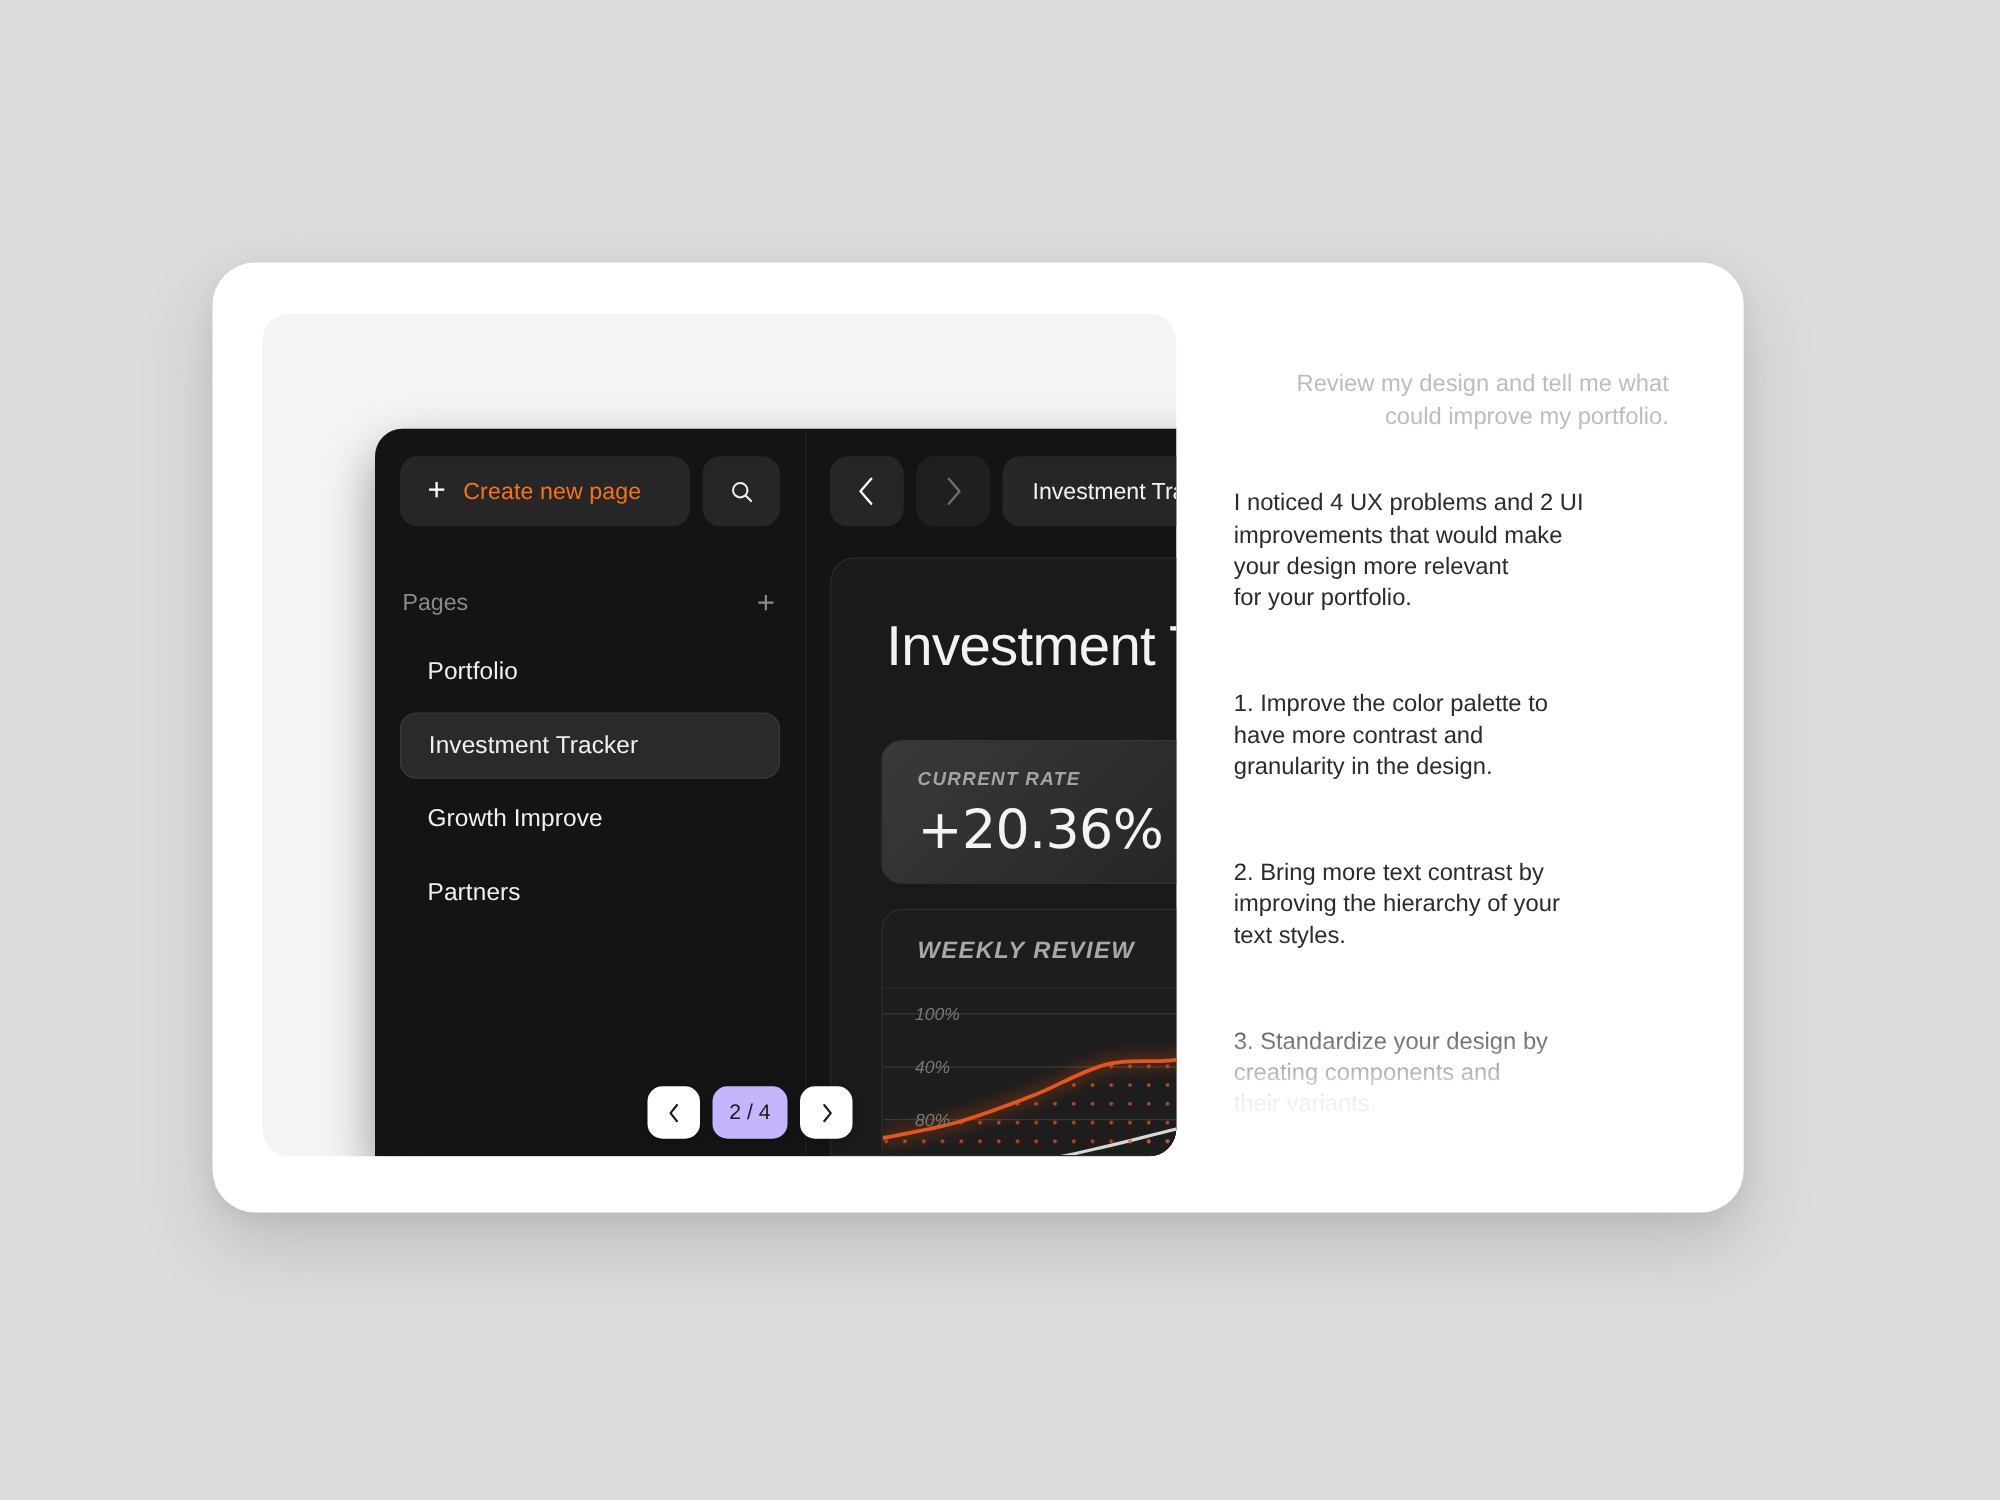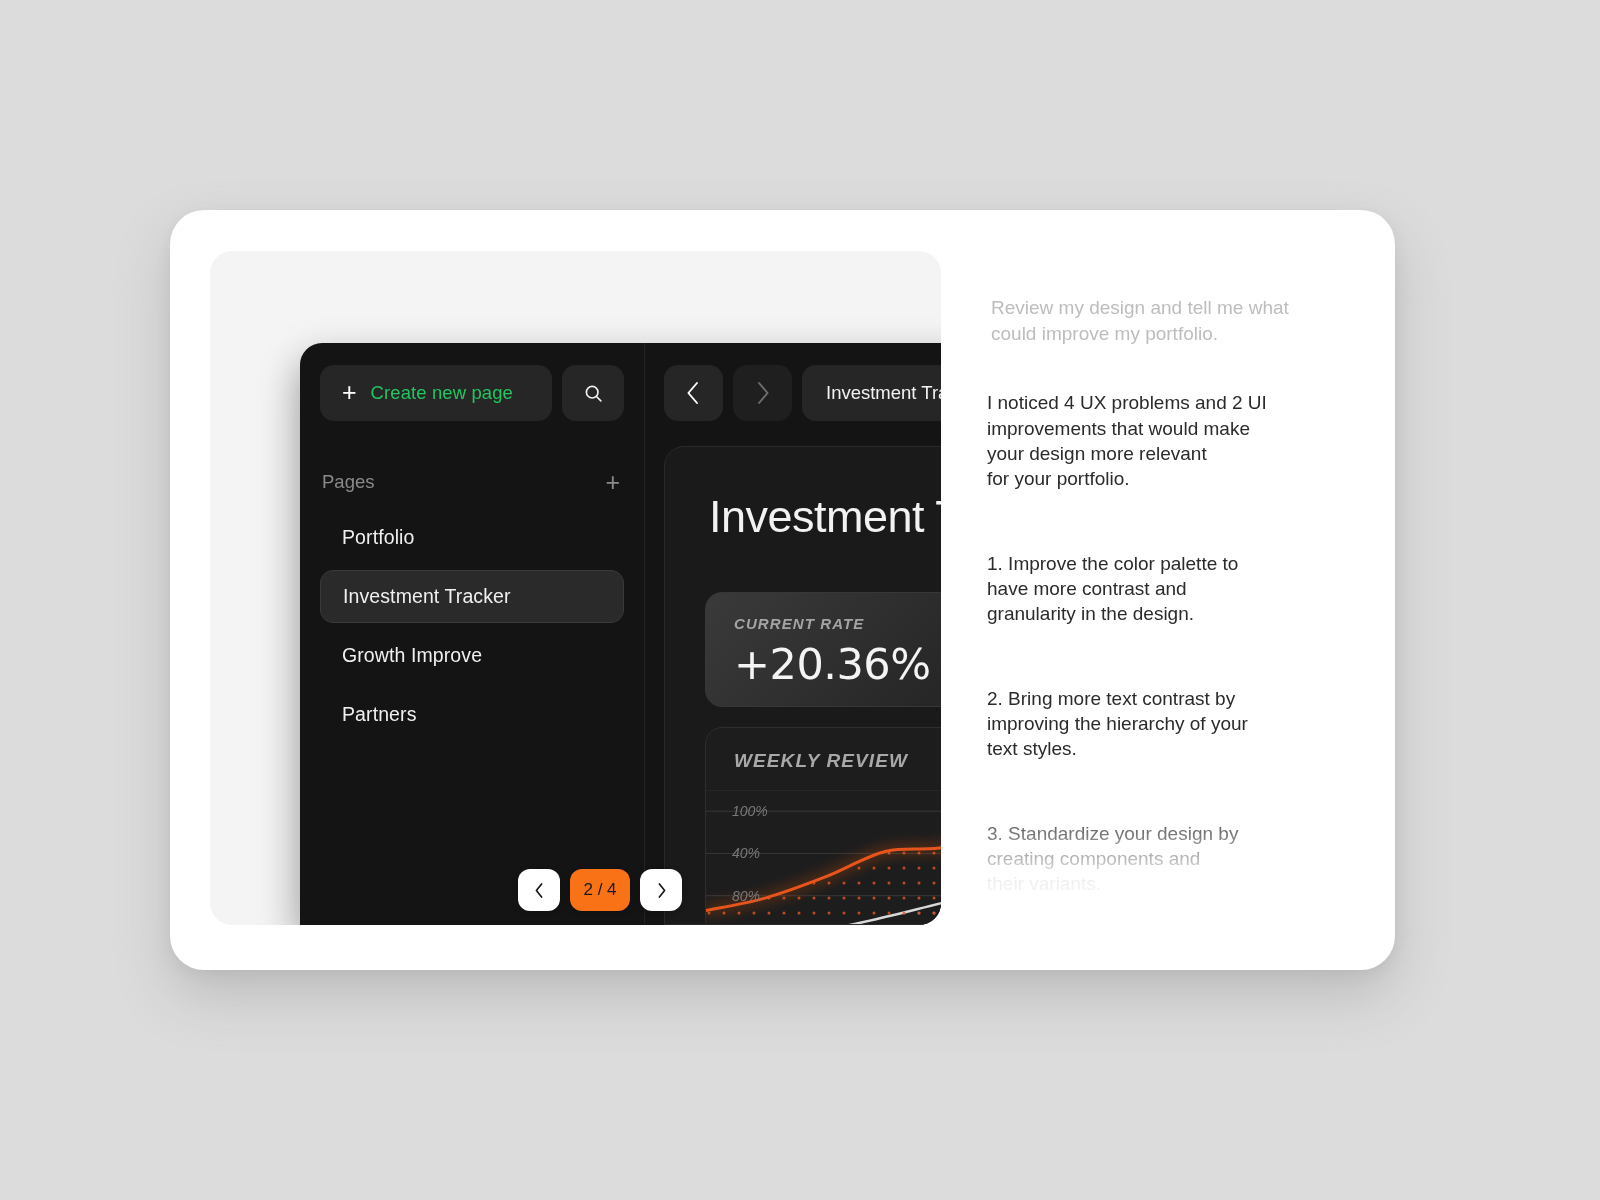--- a/index.html
+++ b/index.html
@@ -87,21 +87,21 @@
     font-size: 18px;
     font-family: inherit;
   }
   #create-new-page-button .plus-glyph {
     font-size: 25px;
     font-weight: 300;
     line-height: 1;
     color: #ffffff;
     margin-top: -2px;
   }
-  #create-new-page-label { font-size: 18.5px; letter-spacing: .1px; color: #22c55e; }
+  #create-new-page-label { font-size: 18.5px; letter-spacing: .1px; color: #f97316; }
 
   #search-button {
     width: 62px;
     height: 56px;
     background: #262626;
     border-radius: 14px;
     display: flex;
     align-items: center;
     justify-content: center;
     cursor: pointer;
@@ -159,21 +159,21 @@
   .pager-btn {
     width: 42px; height: 42px;
     background: #ffffff;
     border-radius: 12px;
     display: flex; align-items: center; justify-content: center;
     cursor: pointer; border: none;
     box-shadow: 0 2px 7px rgba(0,0,0,0.22);
   }
   #pager-count {
     min-width: 60px; height: 42px;
-    background: #f97316;
+    background: #c4b5fd;
     border-radius: 12px;
     display: flex; align-items: center; justify-content: center;
     color: #1a1a1a;
     font-size: 17px;
     box-shadow: 0 2px 7px rgba(0,0,0,0.22);
     padding: 0 12px;
   }
 
   
   #app-main {
@@ -295,20 +295,21 @@
   #answer-panel {
     position: absolute;
     left: 801px;
     top: 41px;
     width: 384px;
     height: 674px;
     overflow: hidden;
   }
 
   #prompt-text {
+    text-align: right;
     color: #bdbdbd;
     font-size: 19px;
     line-height: 1.35;
     padding: 44px 20px 0 20px;
   }
 
   .answer-block {
     color: #2b2b2b;
     font-size: 19px;
     line-height: 1.33;

